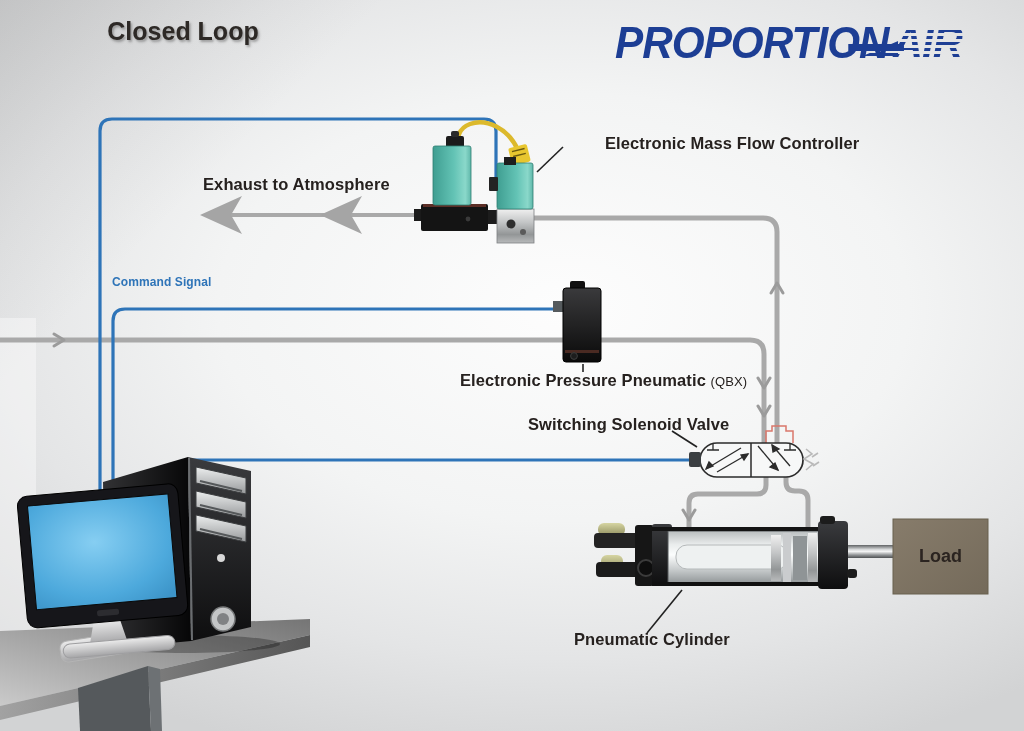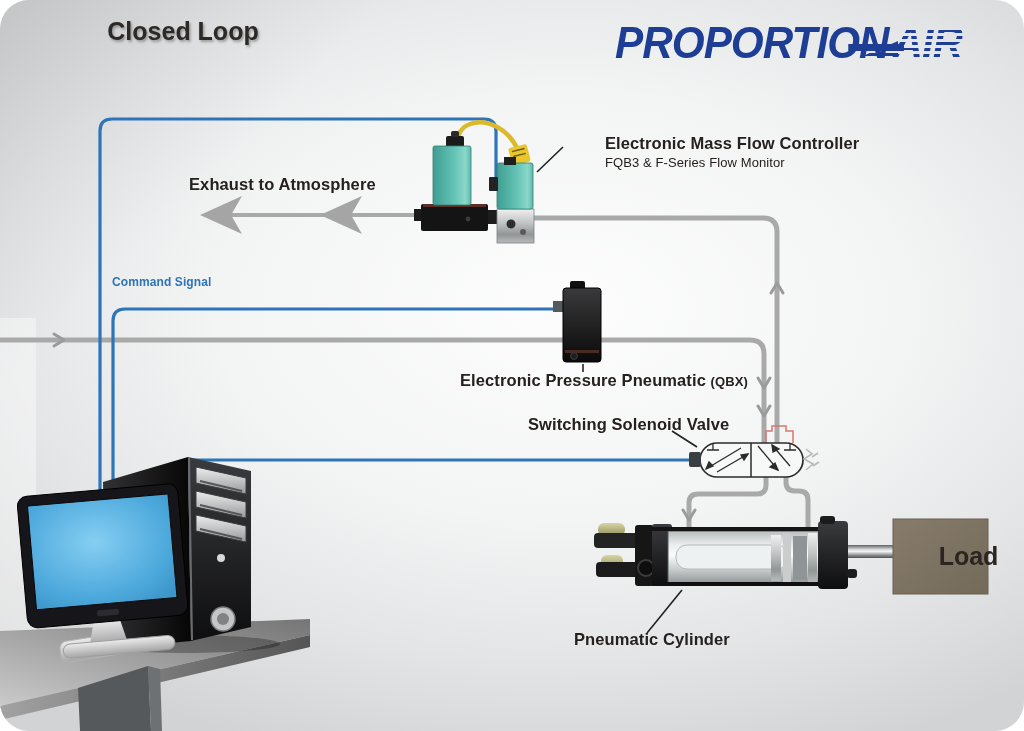--- a/index.html
+++ b/index.html
@@ -1,51 +1,50 @@
 <!DOCTYPE html>
 <html><head>
 <meta charset="utf-8">
 <style>
   html,body{margin:0;padding:0;}
   body{font-family:"Liberation Sans",sans-serif;}
   #stage{
     position:relative;width:1024px;height:731px;overflow:hidden;
     background:
       radial-gradient(ellipse 75% 65% at 55% 42%, #fdfdfd 0%, #f3f4f4 45%, #e4e5e6 74%, #d2d3d4 100%);
-    border-radius: 29px;
   }
   #stage::before{
     content:"";position:absolute;inset:0;
     background:linear-gradient(135deg, rgba(120,120,120,.18) 0%, rgba(120,120,120,0) 22%);
     pointer-events:none;
   }
   svg.layer{position:absolute;left:0;top:0;z-index:1;}
   .lbl{position:absolute;z-index:3;color:#26211f;font-size:16.5px;font-weight:600;
        letter-spacing:.1px;white-space:nowrap;}
   .lbl .sub{display:block;font-size:13px;font-weight:400;margin-top:2px;}
-  .lbl .model{font-size:13px;font-weight:700;}
+  .lbl .model{font-size:13px;font-weight:400;}
   #title{position:absolute;left:18px;top:16px;width:330px;z-index:3;text-align:center;
          font-size:25px;font-weight:700;color:#2d2926;line-height:1.24;
          text-shadow:1.5px 1.5px 2.5px rgba(70,70,70,.45);}
   #cmd-label{color:#2e74b8;font-size:12px;}
   #logo{position:absolute;left:615px;top:18px;z-index:3;display:flex;align-items:flex-start;
         font-style:italic;font-weight:700;font-size:44px;letter-spacing:-1px;
         transform:scaleX(.96);transform-origin:left top;}
   #logo .solid{color:#1d3e94;}
   #logo .air-wrap{position:relative;margin-left:4px;}
   #logo .striped{
     background:repeating-linear-gradient(180deg,#1d3e94 0 3.5px, rgba(0,0,0,0) 3.5px 6px);
     -webkit-background-clip:text;background-clip:text;color:transparent;}
   #logo .dash{position:absolute;left:-46px;top:26px;width:58px;height:7px;background:#1d3e94;}
   #logo .tails{position:absolute;left:-36px;bottom:10px;width:42px;height:17px;
     background:repeating-linear-gradient(180deg,#1d3e94 0 3px, rgba(0,0,0,0) 3px 6px);
     clip-path:polygon(0 100%,100% 0,100% 100%);}
   #load-box{position:absolute;left:893px;top:519px;width:95px;height:75px;z-index:3;
     display:flex;align-items:center;justify-content:center;
-    font-size:25px;font-weight:700;color:#2b2420;padding-left:28px;}
+    font-size:18px;font-weight:700;color:#2b2420;}
 </style>
 </head>
 <body>
 
 <div id="stage">
 
   <svg class="layer" width="1024" height="731" viewBox="0 0 1024 731">
     <defs>
       <linearGradient id="tealG" x1="0" y1="0" x2="1" y2="0">
         <stop offset="0" stop-color="#3f9e91"></stop>
@@ -269,27 +268,26 @@
 
   <div id="logo">
     <span class="solid">PROPORTION</span>
     <span class="air-wrap">
       <span class="dash"></span>
       <span class="tails"></span>
       <span class="striped">AIR</span>
     </span>
   </div>
 
-  <div class="lbl" style="left:189px;top:175px;">Exhaust to Atmosphere</div>
+  <div class="lbl" style="left:203px;top:175px;">Exhaust to Atmosphere</div>
 
   <div class="lbl" id="cmd-label" style="left:112px;top:275px;">Command Signal</div>
 
   <div class="lbl" style="left:565px;top:134px;margin-left:40px;">
     <span>Electronic Mass Flow Controller</span>
-    <span class="sub">FQB3 &amp; F-Series Flow Monitor</span>
   </div>
 
   <div class="lbl" style="left:460px;top:371px;">
     <span>Electronic Pressure Pneumatic</span>
     <span class="model">(QBX)</span>
   </div>
 
   <div class="lbl" style="left:528px;top:415px;">Switching Solenoid Valve</div>
 
   <div class="lbl" style="left:566px;top:630px;margin-left:8px;">Pneumatic Cylinder</div>

